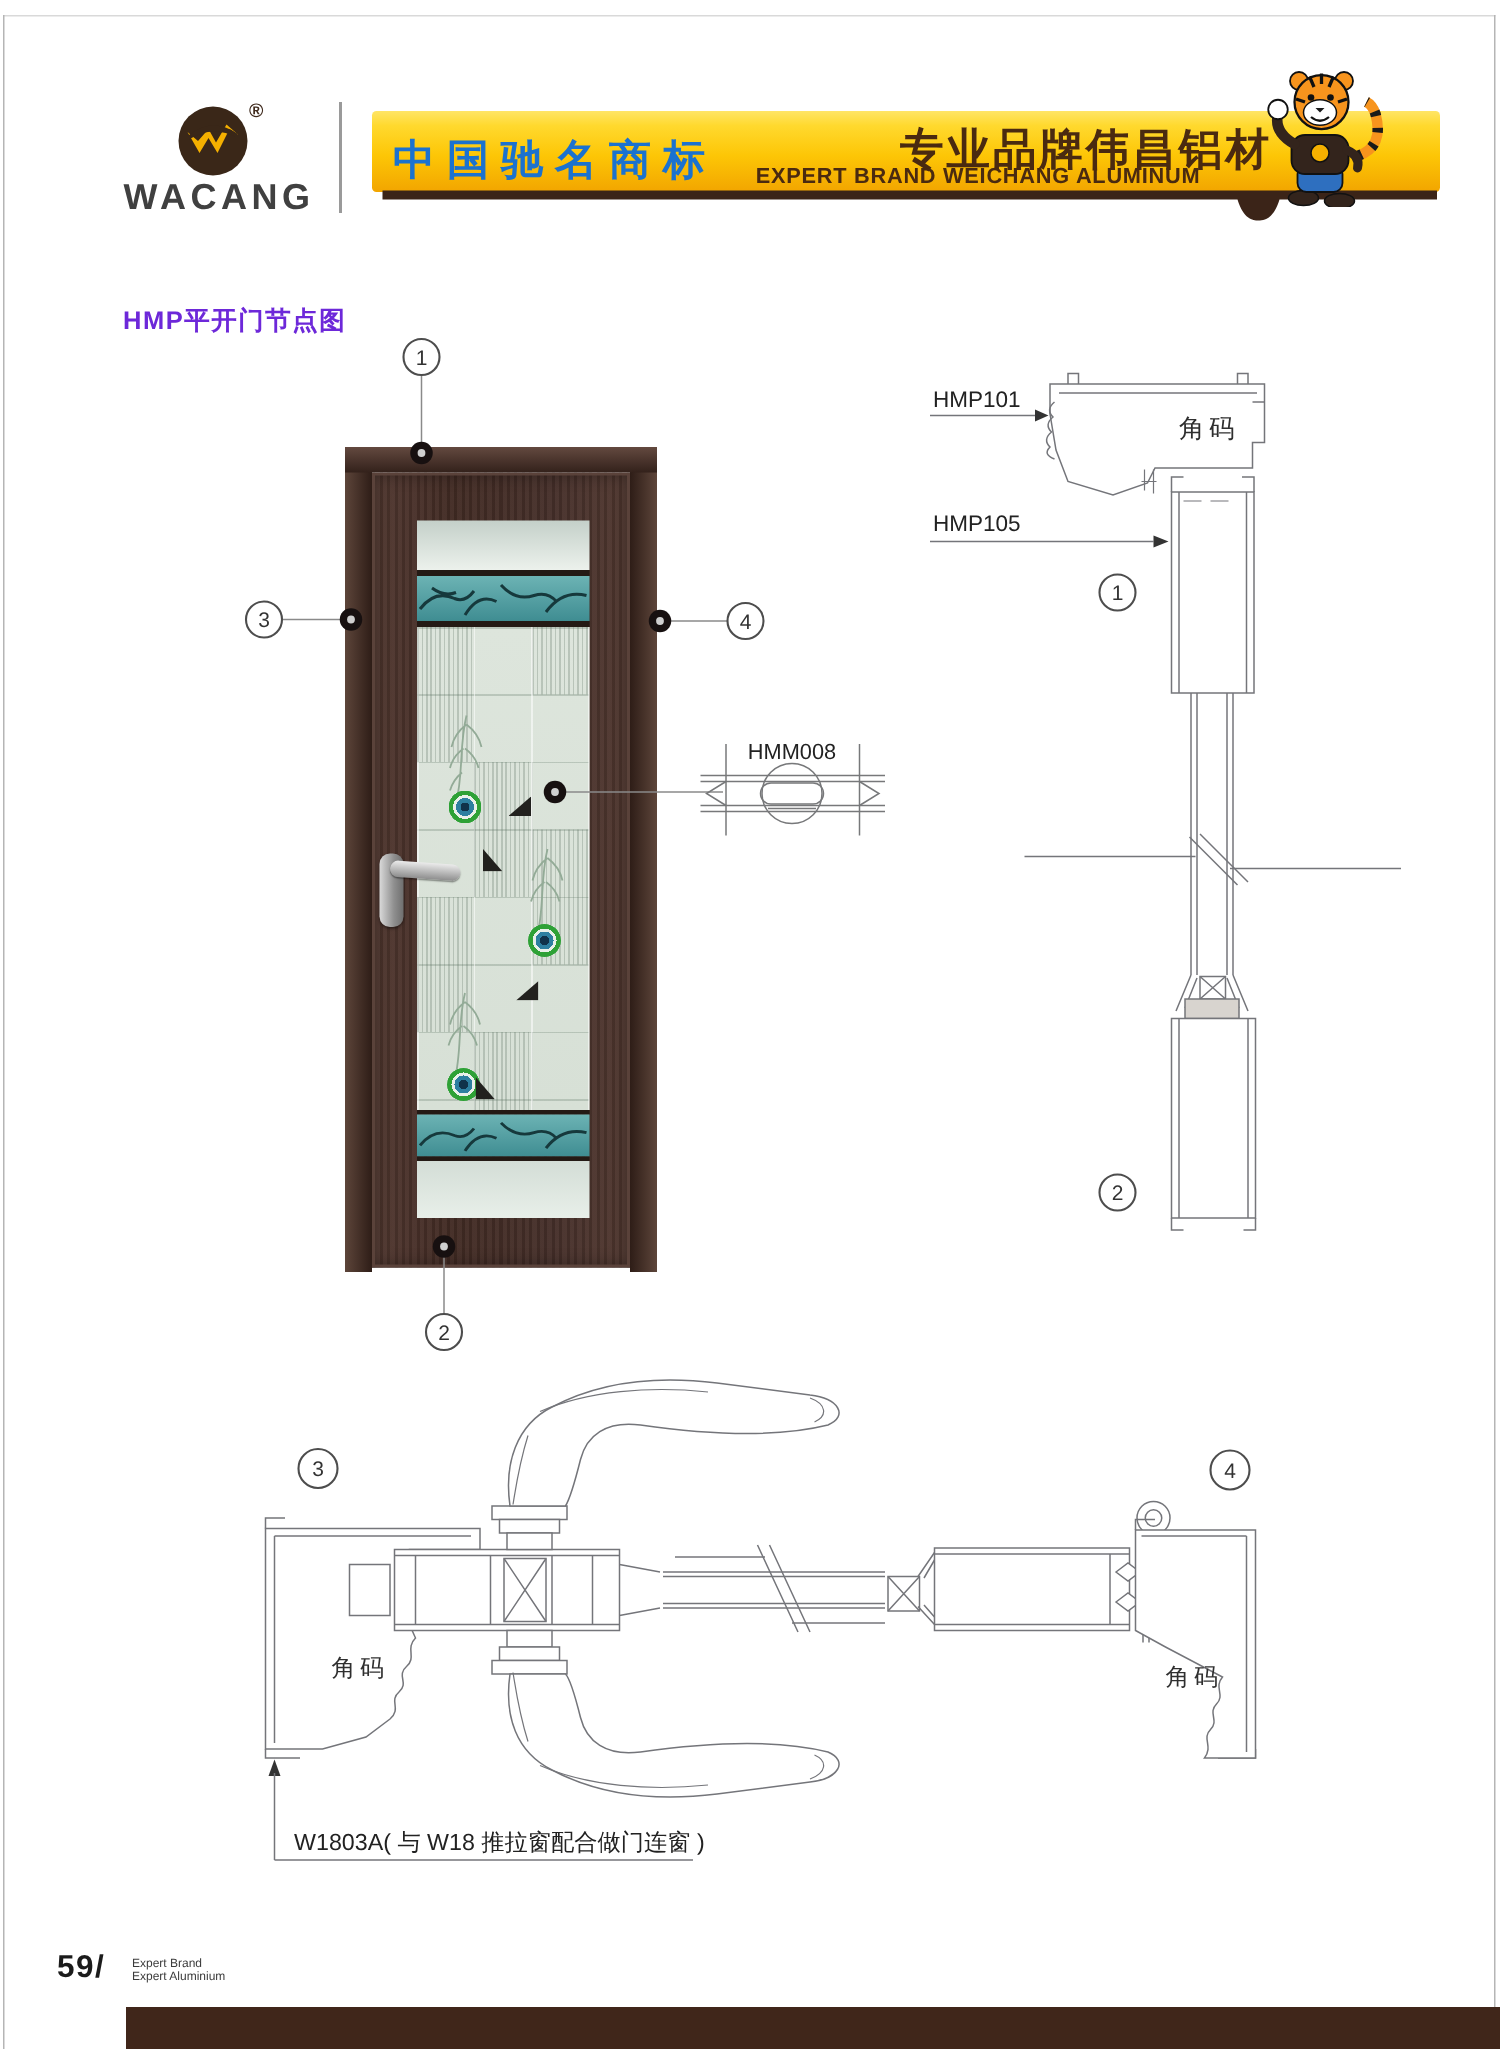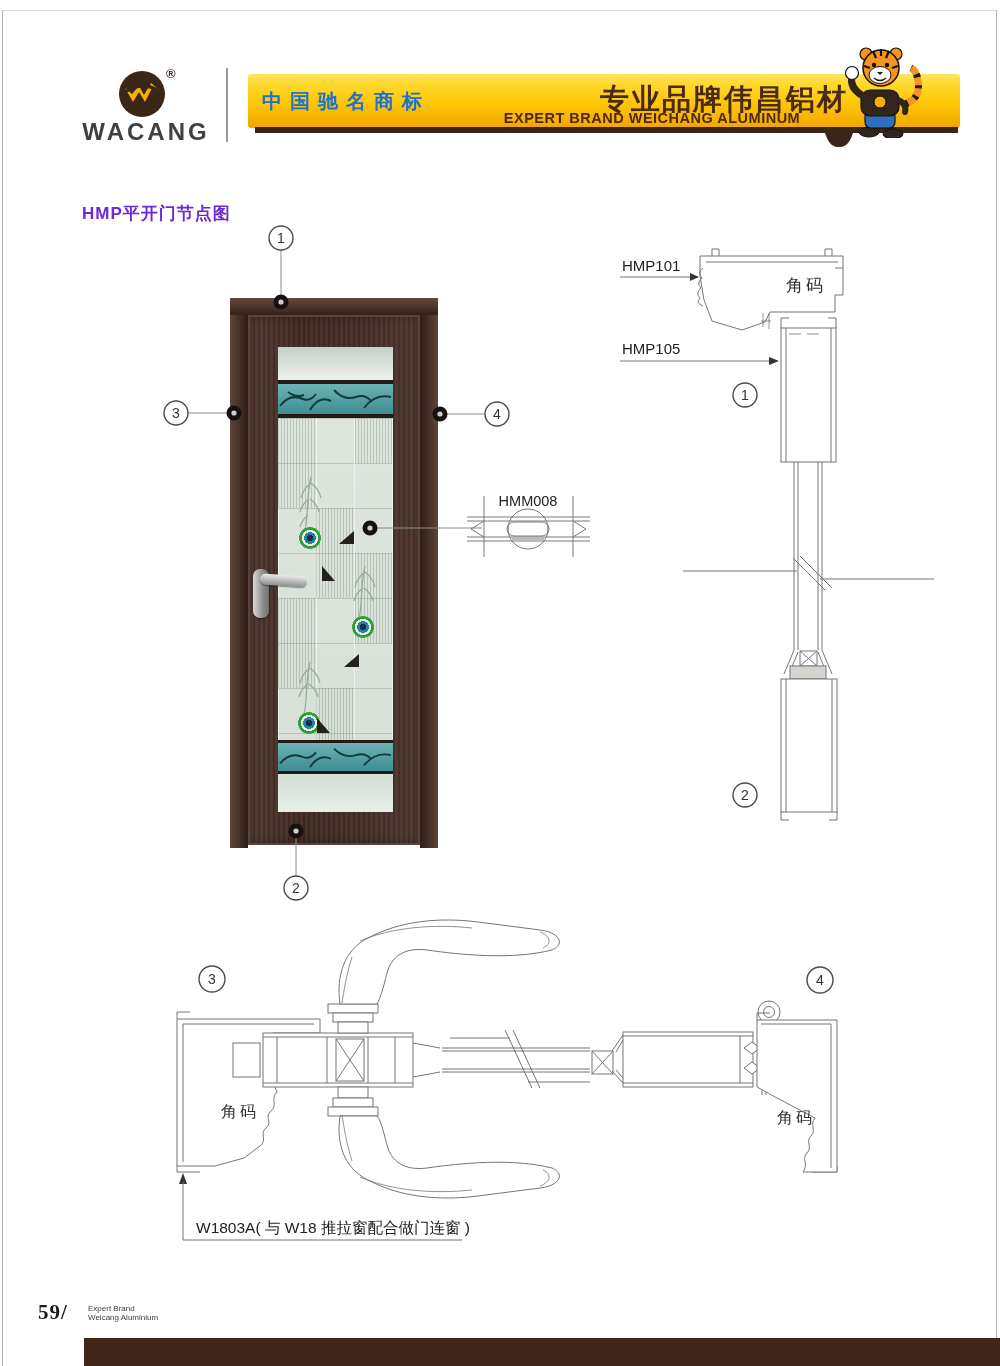--- a/index.html
+++ b/index.html
@@ -11,21 +11,21 @@
   .border-right{left:996px;top:10px;width:1px;height:1356px;background:#b5b5b5;}
   .border-top{left:2px;top:10px;width:995px;height:1px;background:#d9d9d9;}
   
   .logo-circle{left:118px;top:70px;width:48px;height:48px;}
   .logo-reg{left:166px;top:66px;font-size:13px;color:#3f2a1d;font-weight:bold;}
   .logo-word{left:76px;top:118px;width:140px;text-align:center;font-size:24px;font-weight:bold;
              letter-spacing:3px;color:#404040;}
   .divider{left:226px;top:68px;width:2px;height:74px;background:#9a9a9a;}
   .banner{left:248px;top:74px;width:712px;height:54px;border-radius:3px;
           background:linear-gradient(180deg,#ffe566 0%,#ffd92e 18%,#fdc606 55%,#f2a500 100%);}
-  .banner-cn{left:262px;top:88px;font-size:20px;font-weight:bold;color:#1b72cf;letter-spacing:8px;}
+  .banner-cn{left:262px;top:88px;font-size:28px;font-weight:bold;color:#1b72cf;letter-spacing:8px;}
   .banner-zh{left:456px;top:80px;width:392px;display:flex;justify-content:flex-end;
              font-size:29px;font-weight:bold;color:#4a2a10;letter-spacing:2px;}
   .banner-en{left:456px;top:110px;width:392px;text-align:center;font-size:14.5px;font-weight:bold;
              color:#4a2a10;letter-spacing:0.5px;white-space:nowrap;}
   
   .page-title{left:82px;top:202px;font-size:17px;font-weight:bold;color:#6d28d9;letter-spacing:1px;}
   
   .door-frame-top{left:230px;top:298px;width:208px;height:17px;
       background:linear-gradient(180deg,#63493f,#33211b);}
   .door-frame-l{left:230px;top:298px;width:18px;height:550px;
@@ -49,21 +49,21 @@
   .stack{left:278px;top:347px;width:115px;display:flex;flex-direction:column;}
   .texpatch{position:absolute;background:repeating-linear-gradient(90deg,rgba(90,110,95,.28) 0 1px,transparent 1px 3px);}
   .eye{position:absolute;width:22px;height:22px;border-radius:50%;
        background:radial-gradient(circle,#10324a 0 3px,#2d7fa0 3px 6px,#e9f0e9 6px 8px,#2ea136 8px 11px,rgba(0,0,0,0) 11px);}
   .tri{position:absolute;width:15px;height:13px;background:#22211e;clip-path:polygon(0 100%,100% 100%,100% 0);}
   .handle-plate{left:253px;top:569px;width:16px;height:49px;border-radius:7px;
       background:linear-gradient(90deg,#d9d9d9,#8f8f8f 60%,#6f6f6f);box-shadow:0 1px 2px rgba(0,0,0,.5);}
   .handle-lever{left:260px;top:575px;width:47px;height:11px;border-radius:6px;
       background:linear-gradient(180deg,#ececec,#8d8d8d);transform:rotate(4deg);box-shadow:0 1px 1px rgba(0,0,0,.4);}
   
-  .footer-num{left:38px;top:1300px;font-size:21px;font-weight:bold;color:#1b1b1b;letter-spacing:1px;font-family:Liberation Serif, serif;}
+  .footer-num{left:38px;top:1300px;font-size:21px;font-weight:bold;color:#1b1b1b;letter-spacing:1px;}
   .footer-small{left:88px;top:1304px;font-size:8px;color:#3c3c3c;line-height:9px;}
   .footer-bar{left:84px;top:1338px;width:916px;height:28px;background:#40261a;}
   svg text{font-family:"Liberation Sans","DejaVu Sans",sans-serif;}
 </style>
 </head>
 <body>
 
 <div id="page">
   <div class="abs border-top"></div>
   <div class="abs border-left"></div>
@@ -358,16 +358,16 @@
     <g>
       <circle cx="820" cy="980" r="13" fill="#fff" stroke="#4d4d4d" stroke-width="1.4"></circle>
       <text x="820" y="985" font-size="14" fill="#333" text-anchor="middle">4</text>
     </g>
     <text x="196" y="1233" font-size="15.5" fill="#222">W1803A( 与 W18 推拉窗配合做门连窗 )</text>
   </svg>
 
   <div class="abs footer-num">59/</div>
   <div class="abs footer-small">
     <div>Expert Brand</div>
-    <div>Weicang Aluminium</div>
+    <div>Expert Aluminium</div>
   </div>
   <div class="abs footer-bar"></div>
 </div>
 
 </body></html>

